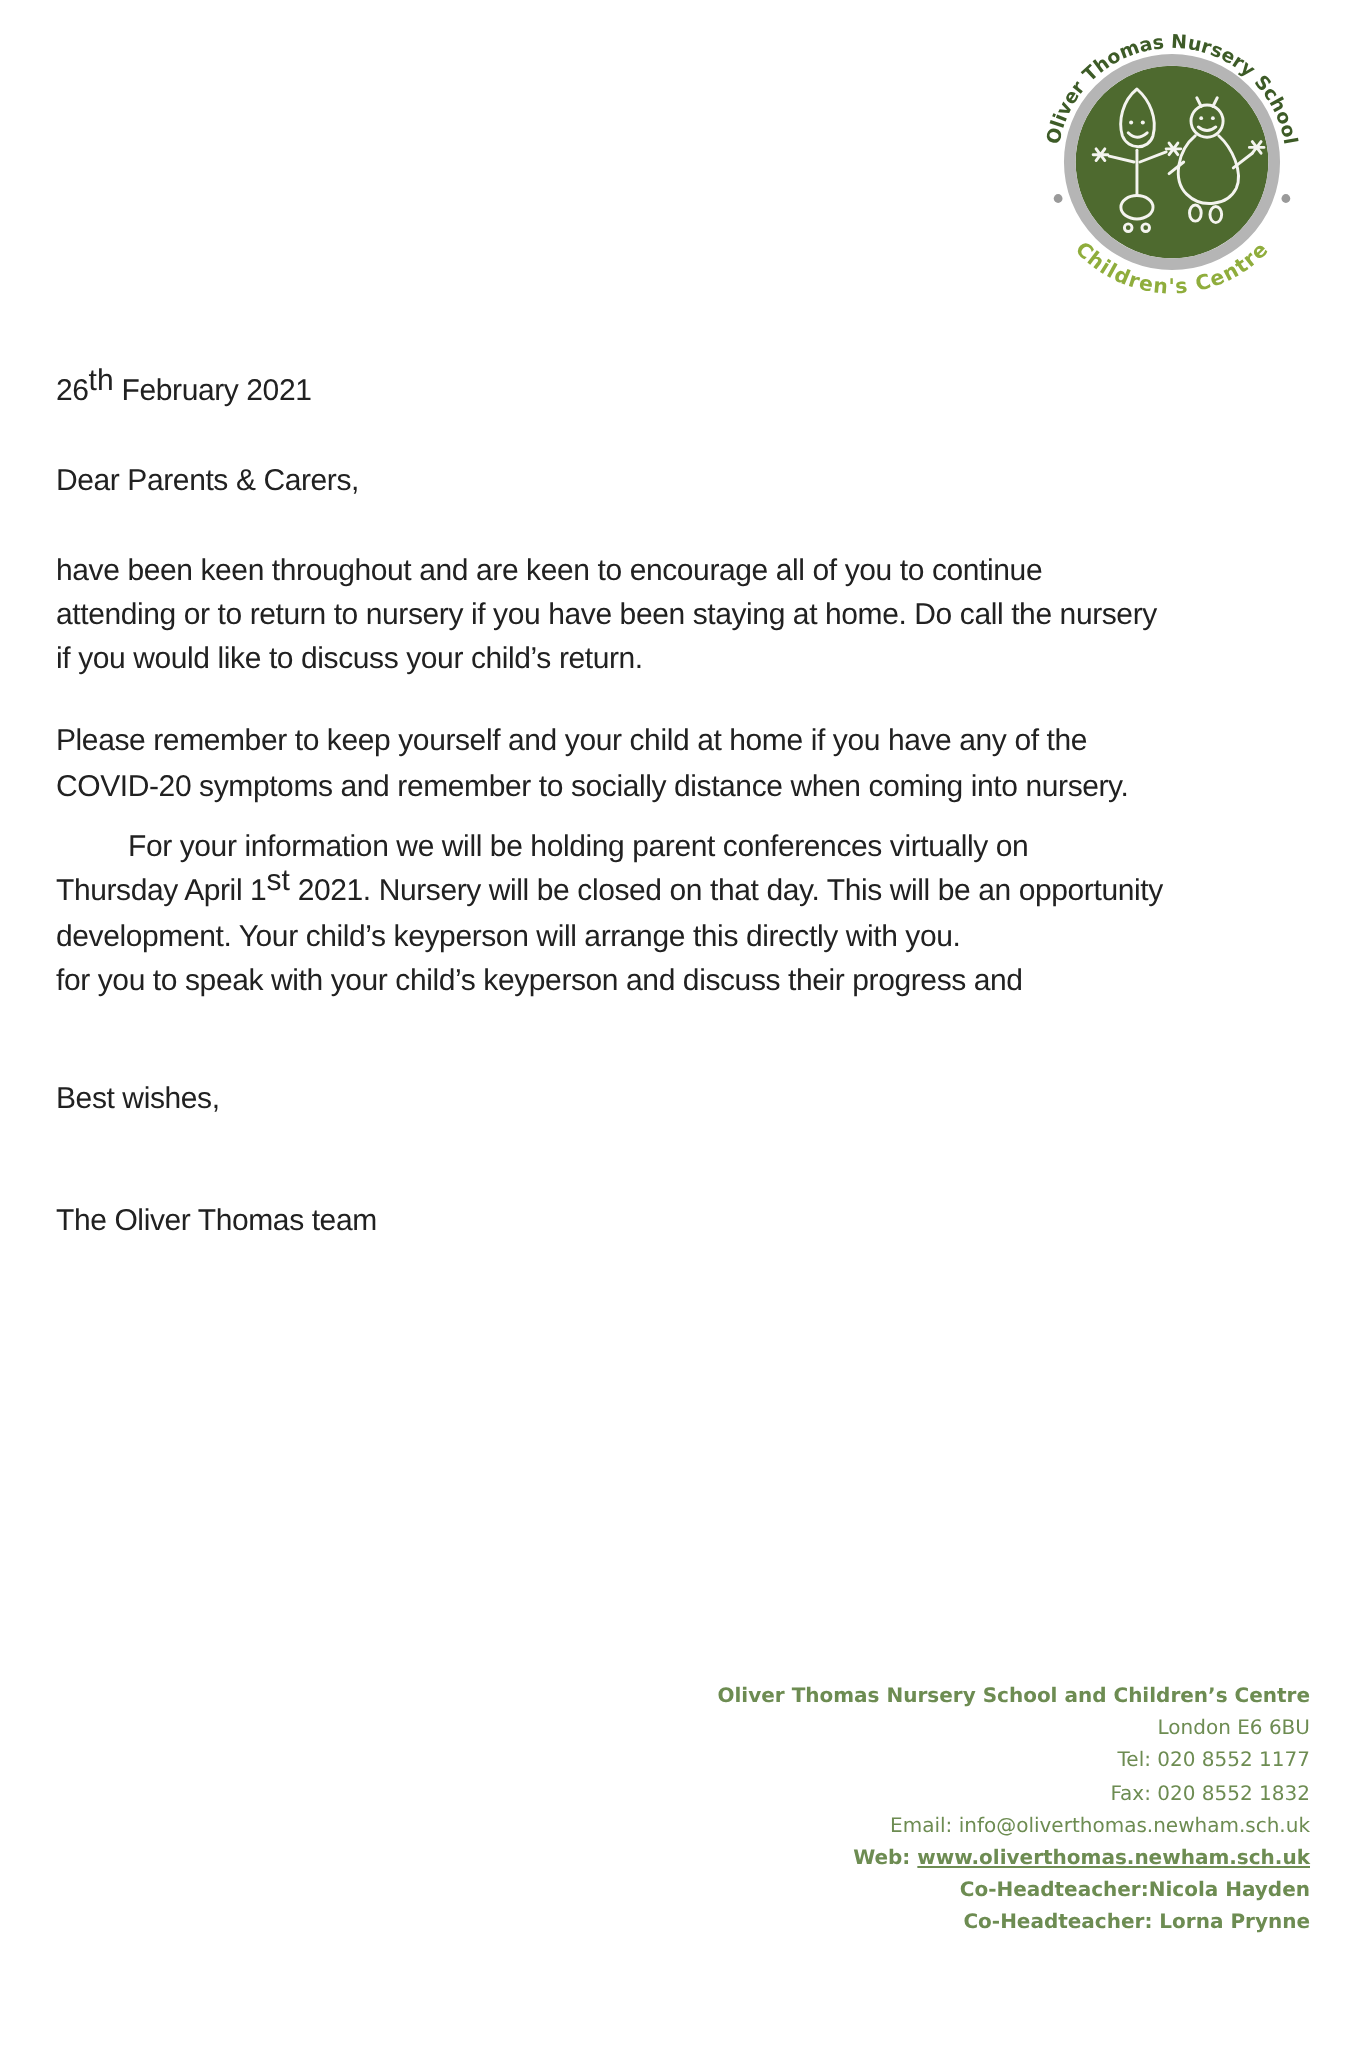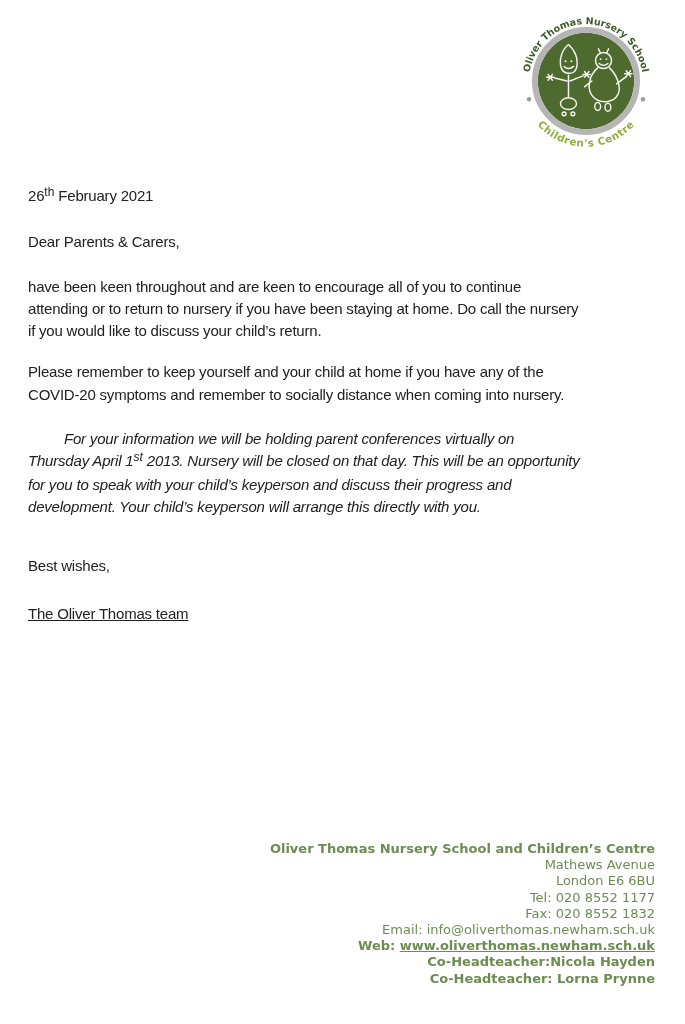--- a/index.html
+++ b/index.html
@@ -33,40 +33,40 @@
     top: 0;
     font-size: 15px;
     letter-spacing: -0.2px;
     line-height: 22.3px;
   }
   .letter .line { white-space: nowrap; }
   .date-line { margin-top: 185px; }
   .salutation { margin-top: 23px; }
   .para-1 { margin-top: 22px; }
   .para-2 { margin-top: 19px; }
-  .para-3 { margin-top: 22px; font-style: italic; }
+  .para-3 { margin-top: 8px; }
   .closing { margin-top: 37px; }
-  .signature { margin-top: 25px; text-decoration: underline; }
+  .signature { margin-top: 38px; }
   .indent { padding-left: 36px; }
   sup.ss {
-    font-size: 12px;
+    font-size: 15px;
     vertical-align: baseline;
     position: relative;
     top: -5px;
     letter-spacing: 0;
   }
 
   
   .footer {
     position: absolute;
     top: 841px;
     right: 30px;
     text-align: right;
     font-family: "DejaVu Sans", sans-serif;
-    font-size: 13px;
+    font-size: 10px;
     line-height: 16.2px;
     color: #6d8c52;
     font-weight: 400;
   }
   .footer .bold { font-weight: 700; }
   .footer .web-url {
     font-weight: 700;
     text-decoration: underline;
     cursor: pointer;
   }
@@ -138,32 +138,31 @@
       <div class="line">if you would like to discuss your child’s return.</div>
     </div>
 
     <div class="para-2">
       <div class="line">Please remember to keep yourself and your child at home if you have any of the</div>
       <div class="line">COVID-20 symptoms and remember to socially distance when coming into nursery.</div>
     </div>
 
     <div class="para-3">
       <div class="line indent">For your information we will be holding parent conferences virtually on</div>
-      <div class="line"><span>Thursday April 1</span><sup class="ss">st</sup><span> 2013. Nursery will be closed on that day. This will be an opportunity</span></div>
+      <div class="line"><span>Thursday April 1</span><sup class="ss">st</sup><span> 2021. Nursery will be closed on that day. This will be an opportunity</span></div>
+      <div class="line">development. Your child’s keyperson will arrange this directly with you.</div>
       <div class="line">for you to speak with your child’s keyperson and discuss their progress and</div>
-      <div class="line">development. Your child’s keyperson will arrange this directly with you.</div>
     </div>
 
     <div class="line closing">Best wishes,</div>
     <div class="line signature">The Oliver Thomas team</div>
   </div>
 
   <div class="footer">
     <div class="bold">Oliver Thomas Nursery School and Children’s Centre</div>
-    <div>Mathews Avenue</div>
     <div>London E6 6BU</div>
     <div>Tel: 020 8552 1177</div>
     <div>Fax: 020 8552 1832</div>
     <div>Email: info@oliverthomas.newham.sch.uk</div>
     <div><span class="bold">Web: </span><span class="web-url">www.oliverthomas.newham.sch.uk</span></div>
     <div class="bold">Co-Headteacher:Nicola Hayden</div>
     <div class="bold">Co-Headteacher: Lorna Prynne</div>
   </div>
 
 </div>

